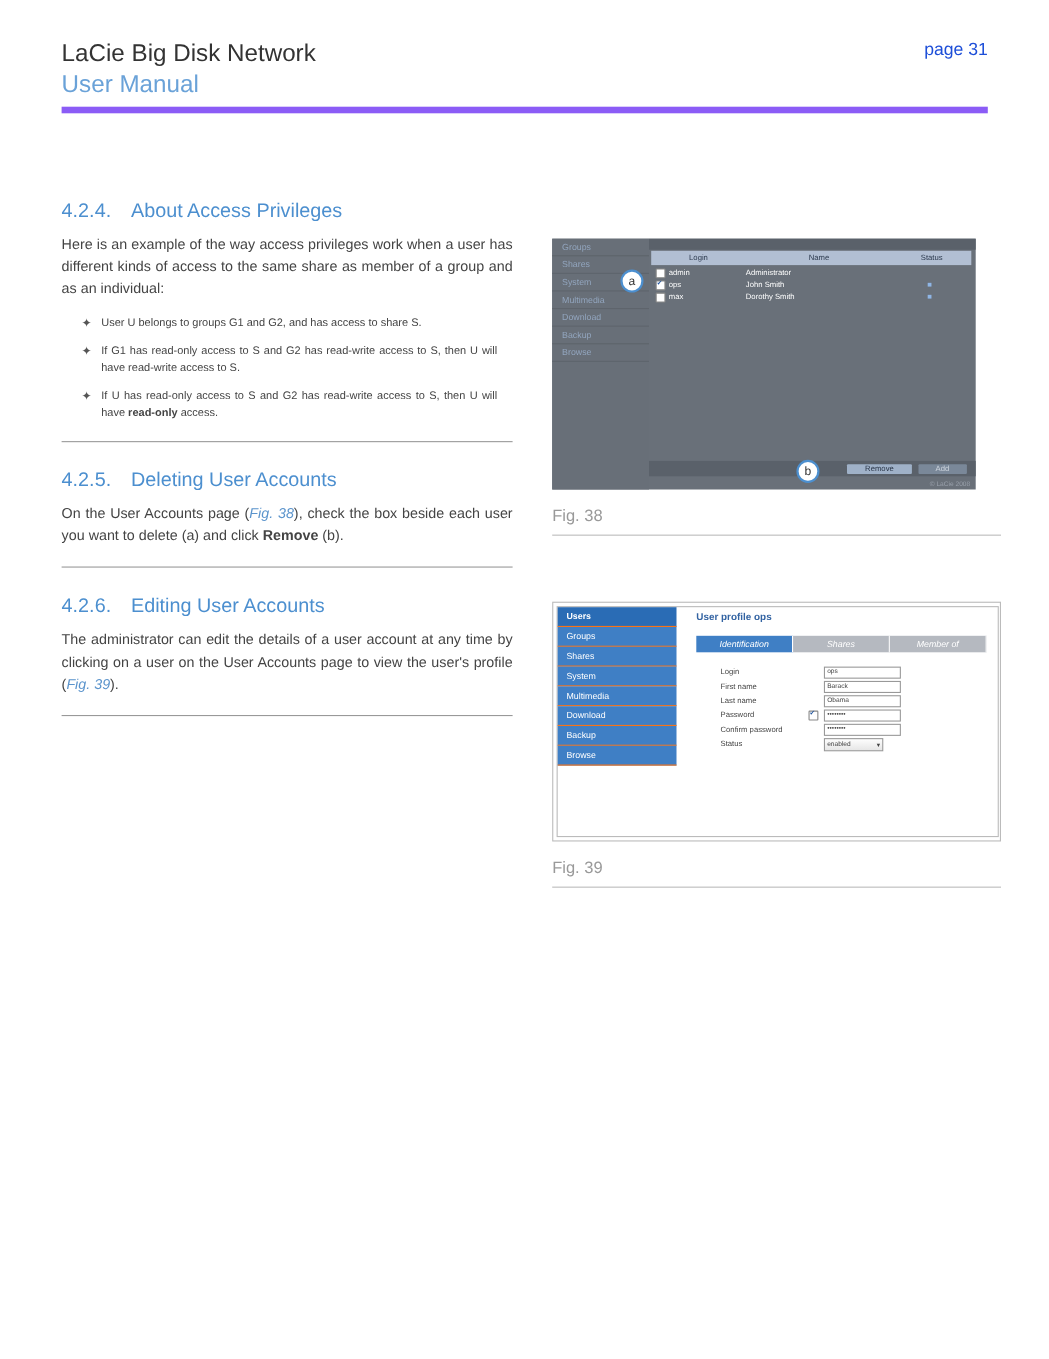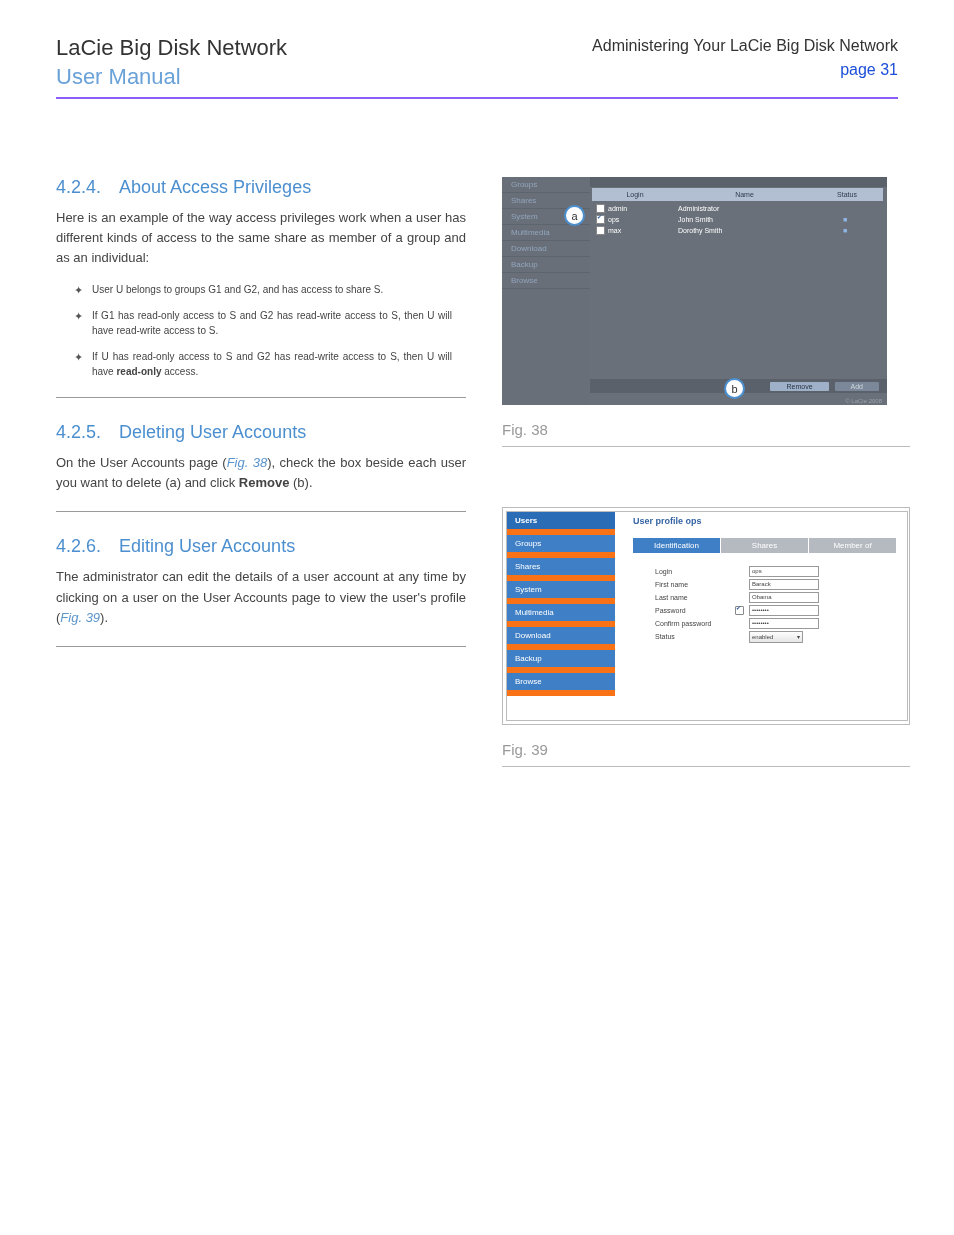--- a/index.html
+++ b/index.html
@@ -12,38 +12,38 @@
     color: #333;
     background: #fff;
   }
   .page {
     padding: 34px 56px 0 56px;
     box-sizing: border-box;
   }
   .hdr {
     display: flex;
     justify-content: space-between;
-    border-bottom: 2px solid #8b5cf6;
+    border-bottom: 6px solid #8b5cf6;
     padding-bottom: 6px;
   }
   .hdr-left { text-align: left; }
   .hdr-right { text-align: right; }
   .hdr-title { font-size: 22px; font-weight: 400; color: #333; line-height: 1.3; }
   .hdr-sub { font-size: 22px; font-weight: 400; color: #6aa2d8; line-height: 1.3; }
   .hdr-sec { font-size: 16px; color: #333; line-height: 1.5; }
   .hdr-page { font-size: 16px; color: #1d4ed8; line-height: 1.5; }
 
   .body-cols {
     display: flex;
     gap: 36px;
     margin-top: 78px;
     align-items: flex-start;
   }
   .col-left { width: 410px; flex: 0 0 410px; }
-  .col-right { flex: 1; }
+  .col-right { flex: 1; margin-top: 36px; }
 
   h2.sec {
     font-size: 18px;
     font-weight: 500;
     color: #4c8fcf;
     margin: 0 0 10px 0;
   }
   h2.sec .num { margin-right: 18px; }
   p.body {
     font-size: 13px;
@@ -193,21 +193,21 @@
   .fig39 .side {
     position: absolute;
     left: 0; top: 0;
     width: 108px; height: 100%;
   }
   .fig39 .side .sitem {
     background: #3f7fc5;
     color: #fff;
     font-size: 8px;
     padding: 4px 0 4px 8px;
-    border-bottom: 6px solid #f97316;
+    border-bottom: 1px solid #f97316;
   }
   .fig39 .side .sitem.active { background: #2a6cb5; font-weight:bold;}
   .fig39 .main {
     position: absolute;
     left: 108px; right: 0; top: 0; bottom: 0;
   }
   .fig39 .mtitle {
     font-size: 9px;
     font-weight: bold;
     color: #3464a3;
@@ -218,20 +218,21 @@
     margin: 12px 10px 0 18px;
   }
   .fig39 .tabs .tab {
     flex: 1;
     background: #b5b9c0;
     color: #fff;
     text-align: center;
     font-size: 8px;
     padding: 3px 0;
     border-right: 1px solid #fff;
+    font-style: italic;
   }
   .fig39 .tabs .tab.active { background: #3f7fc5; }
   .fig39 .form {
     margin: 12px 0 0 40px;
   }
   .fig39 .form .frow {
     display: flex;
     align-items: center;
     height: 13px;
     font-size: 7px;
@@ -272,21 +273,20 @@
 <body>
 
 <div class="page">
 
   <div class="hdr">
     <div class="hdr-left">
       <div class="hdr-title">LaCie Big Disk Network</div>
       <div class="hdr-sub">User Manual</div>
     </div>
     <div class="hdr-right">
-      <div class="hdr-sec">Administering Your LaCie Big Disk Network</div>
       <div class="hdr-page">page 31</div>
     </div>
   </div>
 
   <div class="body-cols">
 
     <div class="col-left">
 
       <h2 class="sec">
         <span class="num">4.2.4.</span><span>About Access Privileges</span>

